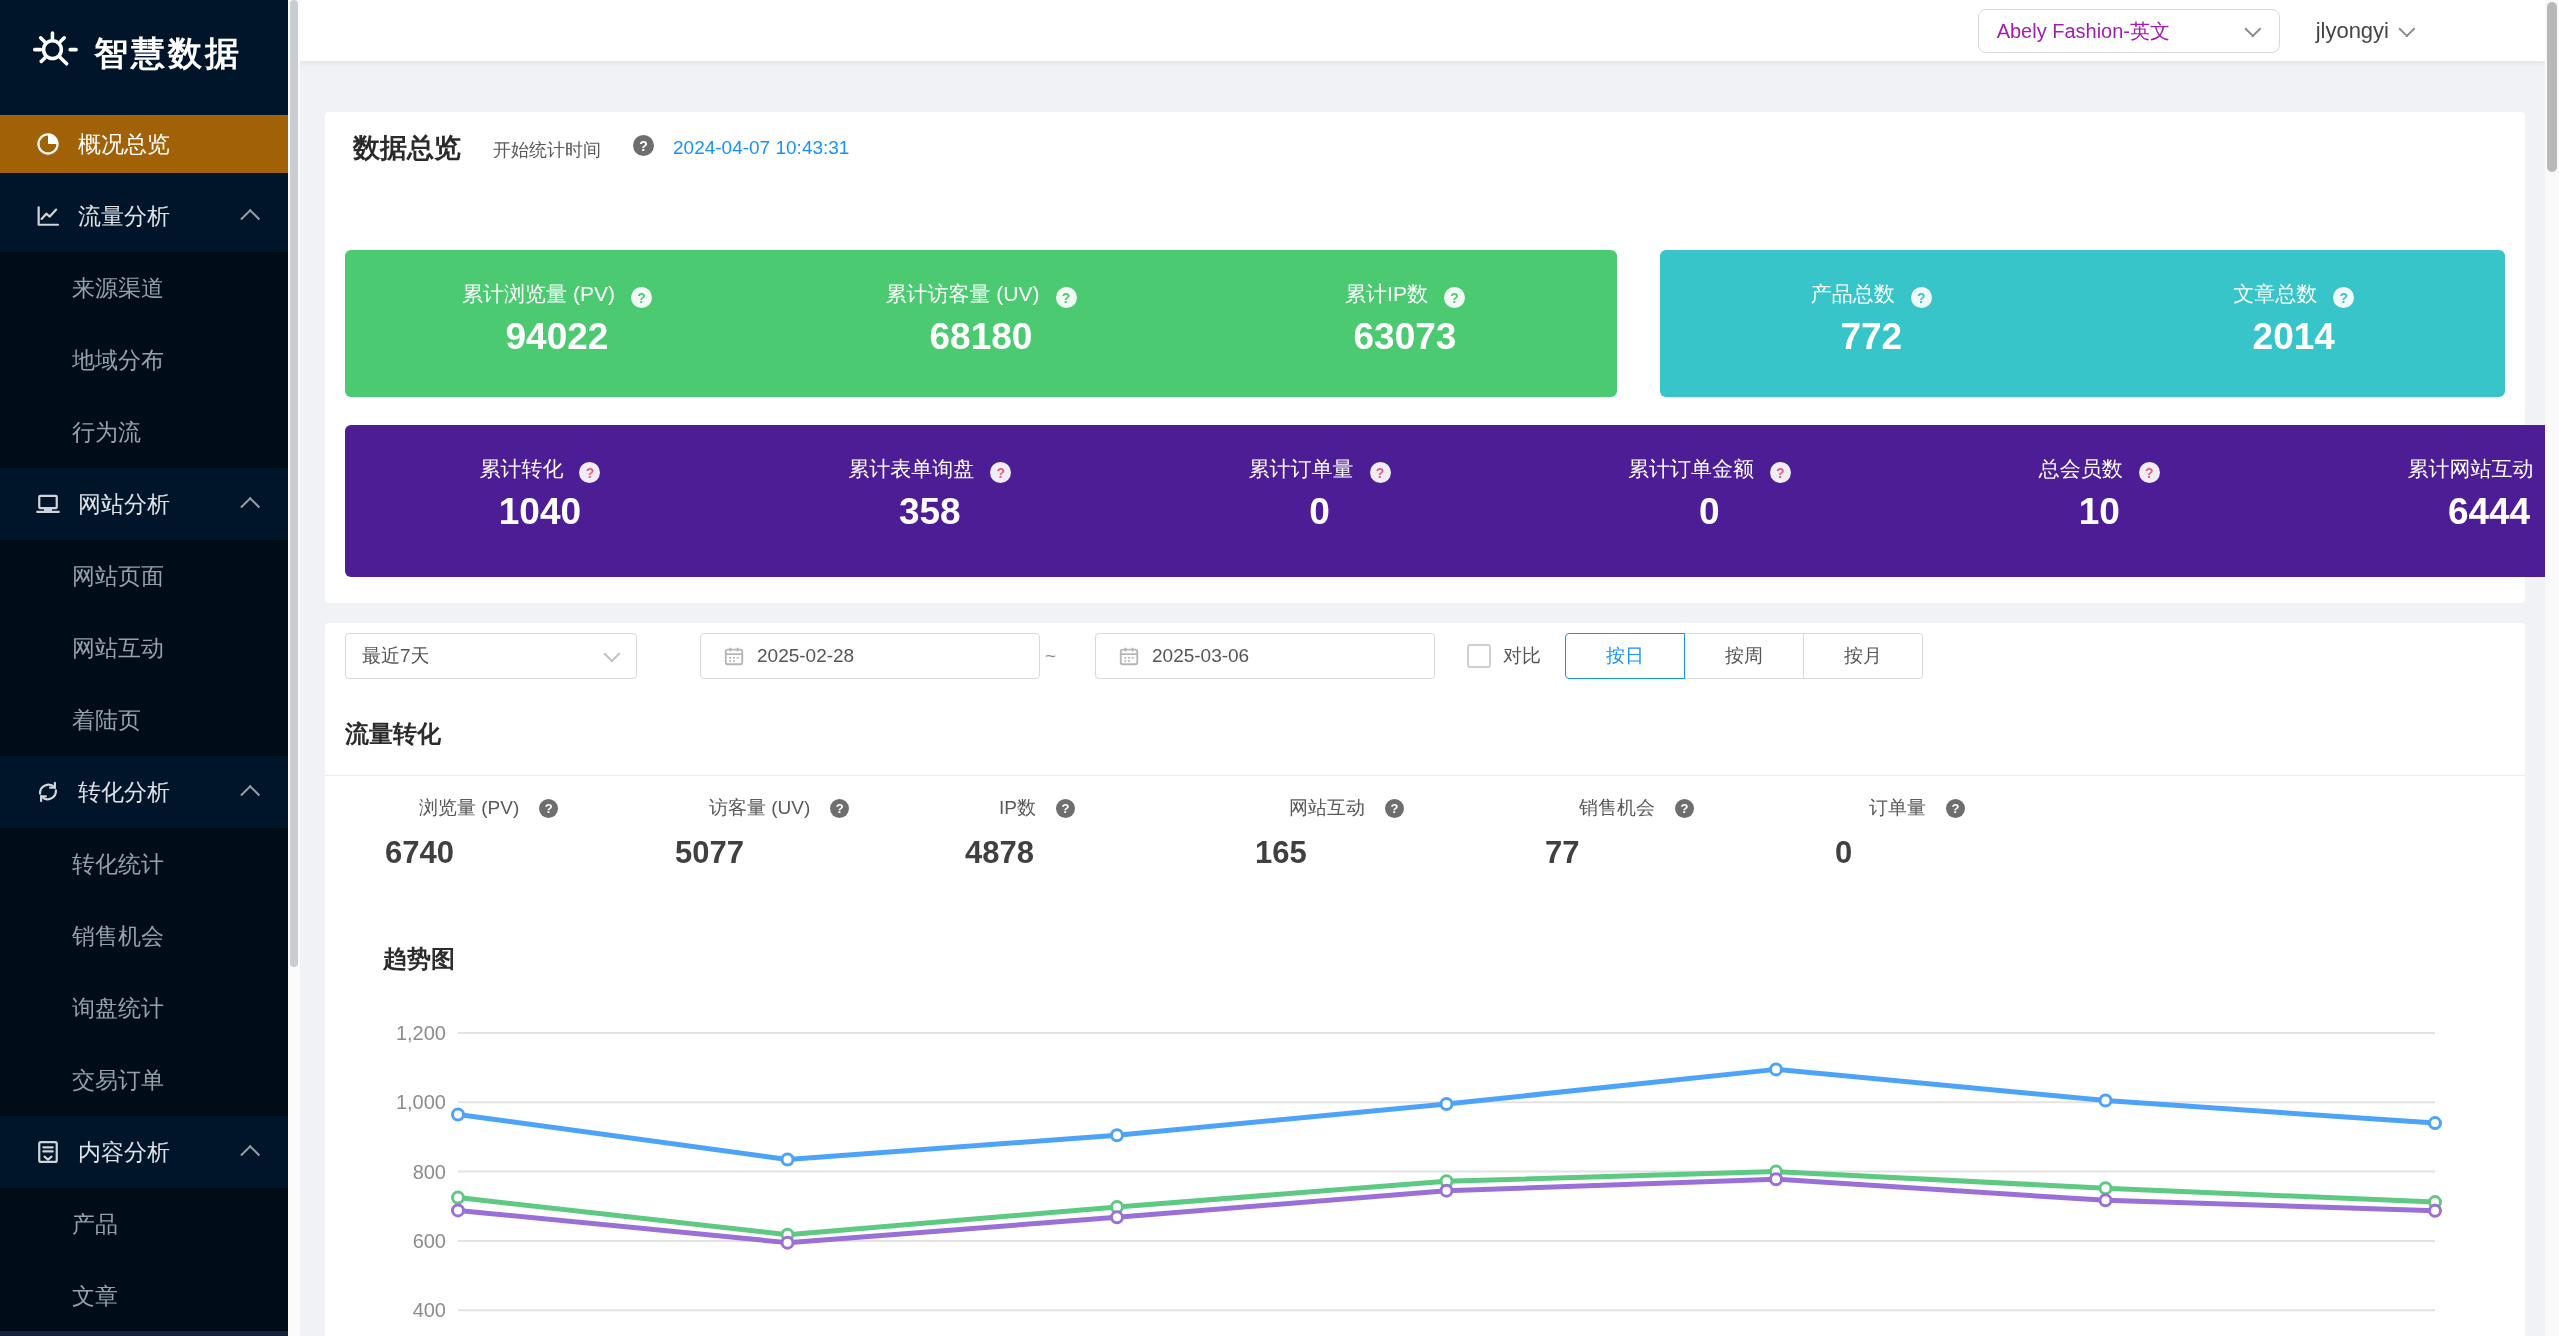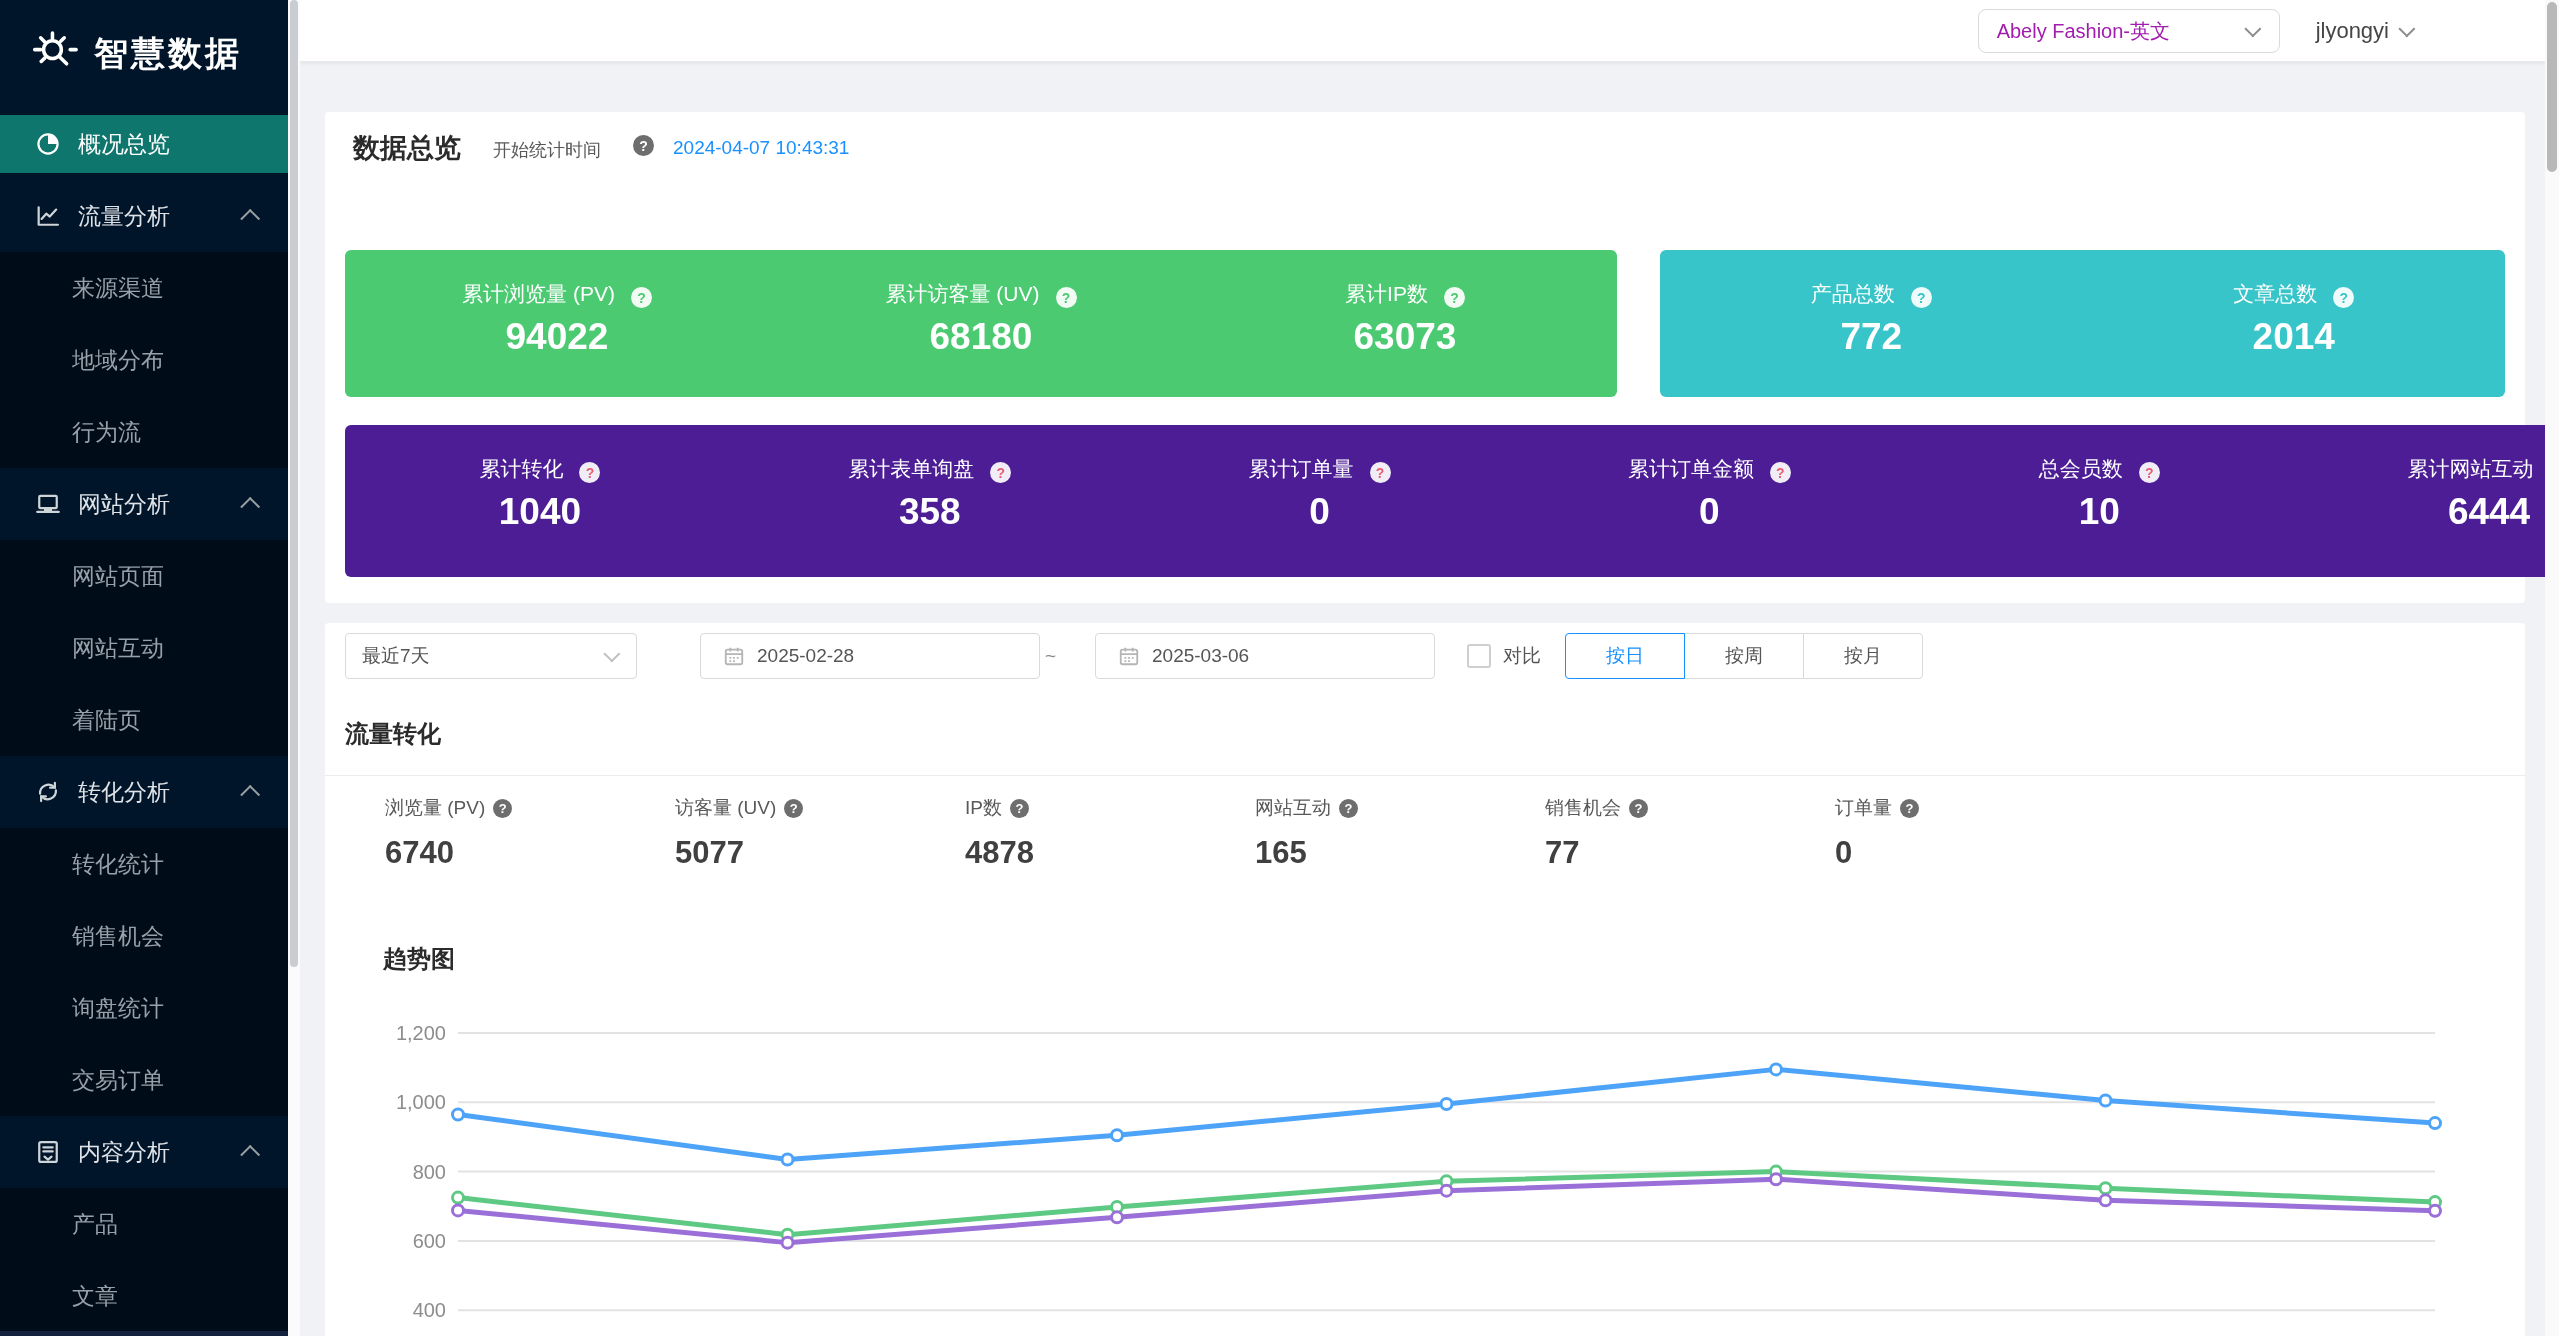--- a/index.html
+++ b/index.html
@@ -8,21 +8,21 @@
   .root { position:relative; width:2559px; height:1336px; overflow:hidden; }
 
   
   .sidebar { position:absolute; left:0; top:0; width:288px; height:1336px; background:#001529; z-index:5; }
   .logo { height:108px; display:flex; align-items:center; padding-left:30px; background:#001529; }
   .logo-text { color:#ffffff; font-size:34px; font-weight:bold; letter-spacing:3px; margin-left:12px; }
   .menu-row { position:relative; height:72px; display:flex; align-items:center; color:#a8b0b8; font-size:23px; }
   .menu-row.group { background:#001529; color:#dfe3e8; }
   .menu-row.sub { background:#000c17; padding-left:72px; color:#98a1ab; cursor:pointer; }
   .menu-row.item { background:#001529; }
-  .active-pill { position:absolute; left:0; right:0; top:7px; bottom:7px; background:#0f766e; display:flex; align-items:center; color:#fff; }
+  .active-pill { position:absolute; left:0; right:0; top:7px; bottom:7px; background:#a16207; display:flex; align-items:center; color:#fff; }
   .mi { position:absolute; left:34px; width:28px; height:28px; display:flex; align-items:center; justify-content:center; }
   .mi svg { width:28px; height:28px; }
   .mlabel { margin-left:78px; }
   .active-pill .mlabel { margin-left:78px; }
   .caret { position:absolute; right:28px; width:14px; height:14px; border-left:2px solid #9aa0a6; border-top:2px solid #9aa0a6; transform:rotate(45deg) translateY(4px); }
   .bottom-strip { position:absolute; left:0; bottom:0; width:288px; height:5px; background:#13233f; }
 
   
   .side-scroll { position:absolute; left:288px; top:0; width:12px; height:1336px; background:#fbfbfb; z-index:6; }
   .side-scroll-thumb { position:absolute; left:2px; top:0; width:8px; height:967px; border-radius:4px; background:#c9ccd1; }
@@ -78,21 +78,21 @@
   .seg { width:120px; height:46px; background:#fff; border:1px solid #d9d9d9; margin-left:-1px; display:flex; align-items:center; justify-content:center; font-size:19px; color:#555; cursor:pointer; }
   .seg:first-child { border-radius:4px 0 0 4px; margin-left:0; }
   .seg:last-child { border-radius:0 4px 4px 0; }
   .seg.active { border-color:#1890ff; color:#1890ff; z-index:2; }
 
   .section-title { position:absolute; left:20px; top:95px; font-size:24px; font-weight:bold; color:#2b2b2b; }
   .divider { position:absolute; left:0; top:152px; width:2200px; height:1px; background:#ececec; }
 
   .funnel-stats { position:absolute; left:60px; top:172px; display:flex; }
   .fcol { width:290px; }
-  .flabel { font-size:19px; color:#595959; display:flex; align-items:center; gap:8px; }
+  .flabel { font-size:19px; color:#595959; display:flex; align-items:center; gap:20px;margin-left:34px; }
   .fvalue { font-size:31px; font-weight:bold; color:#404040; margin-top:14px; }
 
   .chart-title { position:absolute; left:58px; top:320px; font-size:24px; font-weight:bold; color:#2b2b2b; }
   .chart-svg { position:absolute; left:0; top:0; }
 
   
   .page-scroll { position:absolute; right:0; top:0; width:14px; height:1336px; background:#fafafa; z-index:9; }
   .page-scroll-thumb { position:absolute; left:2px; top:2px; width:10px; height:170px; background:#b8b8b8; border-radius:5px; }
 </style>
 </head>

